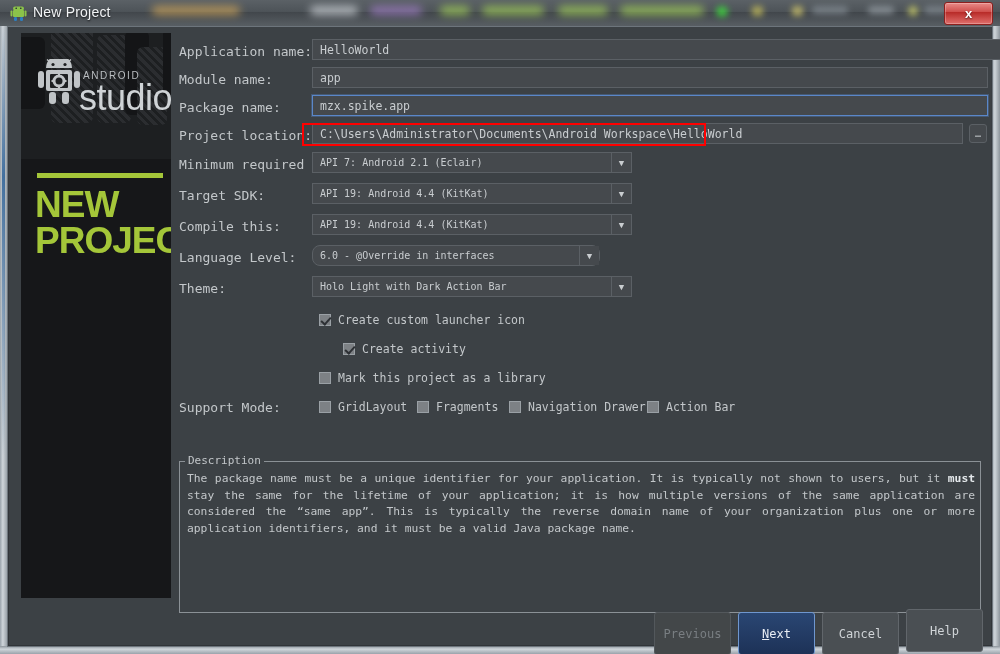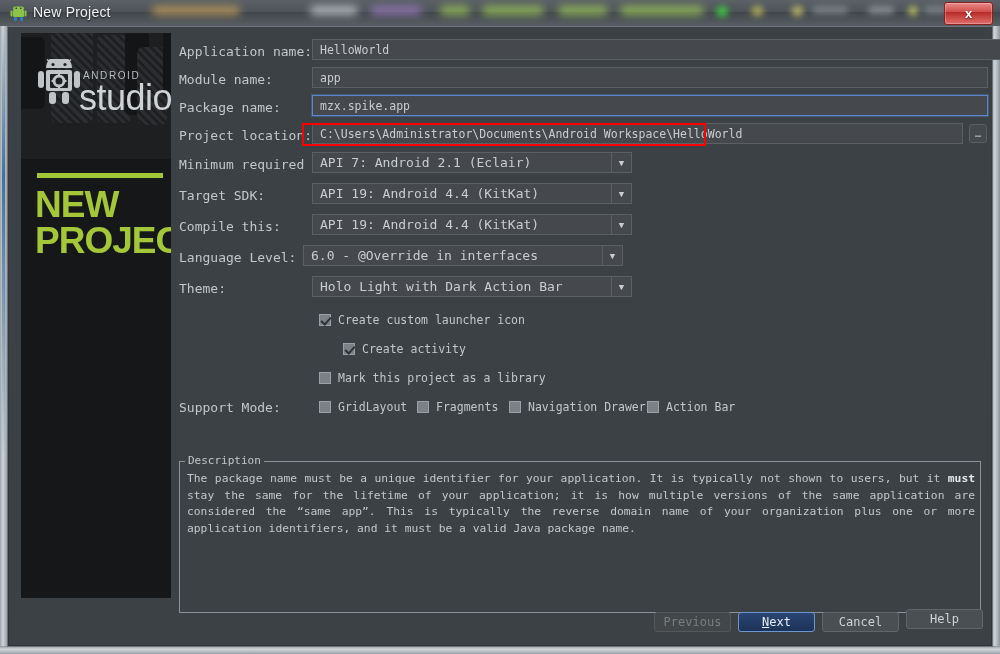--- a/index.html
+++ b/index.html
@@ -212,21 +212,21 @@
     height: 21px;
     background: #45494d;
     border: 1px solid #5b6065;
     display: flex;
     align-items: center;
   }
   .combo .val {
     flex: 1;
     padding-left: 7px;
     font-family: "DejaVu Sans Mono", monospace;
-    font-size: 13px;
+    font-size: 10px;
     color: #c9cdd0;
     white-space: nowrap;
     overflow: hidden;
   }
   .combo .arrow {
     width: 19px; height: 19px;
     background: #45494d;
     border-left: 1px solid #5b6065;
     display: flex; align-items: center; justify-content: center;
     color: #c9cdd0;
@@ -299,21 +299,21 @@
     line-height: 16.5px;
     color: #c3c7ca;
     text-align: justify;
   }
   .desc-body b { font-weight: bold; color: #e3e7ea; }
 
   
   .btn {
     position: absolute;
     box-sizing: border-box;
-    height: 20px;
+    height: 43px;
     border-radius: 3px;
     background: #4a4f53;
     border: 1px solid #61666b;
     color: #d0d4d7;
     font-family: "DejaVu Sans Mono", monospace;
     font-size: 12px;
     display: flex; align-items: center; justify-content: center;
     cursor: pointer;
   }
   .btn.disabled { color: #797e82; border-color: #53585c; background: #434749; cursor: default; }
@@ -458,21 +458,21 @@
           <div class="arrow">▼</div>
         </div>
 
         <div class="lbl" style="left:170px; top:192px;">Compile this:</div>
         <div class="combo" style="left:303px; top:187px; width:320px;">
           <div class="val">API 19: Android 4.4 (KitKat)</div>
           <div class="arrow">▼</div>
         </div>
 
         <div class="lbl" style="left:170px; top:223px;">Language Level:</div>
-        <div class="combo" style="left:294px; top:218px; width:320px;">
+        <div class="combo" style="left:303px; top:218px; width:288px;border-radius:8px;">
           <div class="val">6.0 - @Override in interfaces</div>
           <div class="arrow">▼</div>
         </div>
 
         <div class="lbl" style="left:170px; top:254px;">Theme:</div>
         <div class="combo" style="left:303px; top:249px; width:320px;">
           <div class="val">Holo Light with Dark Action Bar</div>
           <div class="arrow">▼</div>
         </div>
 

